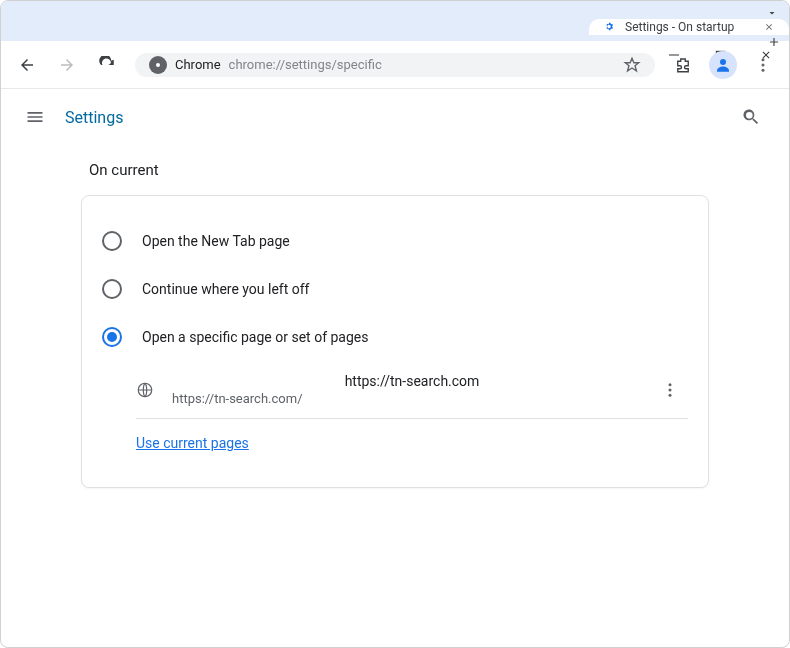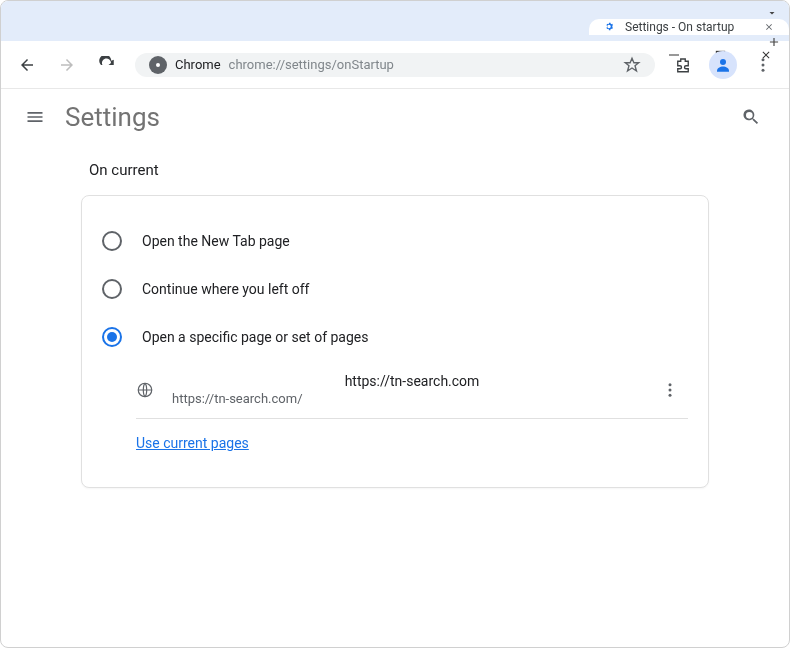--- a/index.html
+++ b/index.html
@@ -24,21 +24,21 @@
     .omni-icon { width: 18px; height: 18px; margin-right: 8px; background: #5f6368; border-radius: 50%; display: flex; align-items: center; justify-content: center; }
     .omni-icon svg { fill: #fff; }
     .omni-label { font-size: 13px; color: #202124; margin-right: 8px; }
     .omni-url { font-size: 13px; color: #80868b; }
     .omni-star { margin-left: auto; color: #5f6368; }
     .profile { width: 28px; height: 28px; border-radius: 50%; background: #d7e3fc; display:flex; align-items:center; justify-content:center; margin: 0 4px; }
 
     
     .settings-header { height: 56px; display: flex; align-items: center; padding: 0 20px; }
     .menu-icon { width: 28px; height: 28px; display:flex; align-items:center; justify-content:center; color:#5f6368; margin-right: 16px; }
-    .settings-title { font-size: 26px; color: #737373; }
+    .settings-title { font-size: 16px; color: #0369a1; }
     .search-icon-wrap { margin-left: auto; color:#5f6368; width:36px; height:36px; display:flex; align-items:center; justify-content:center; }
 
     
     .content { padding: 0 80px; }
     .section-title { font-size: 15px; color: #202124; margin: 16px 0 16px 8px; }
     .card { border: 1px solid #e0e0e0; border-radius: 8px; background:#fff; box-shadow: 0 1px 2px rgba(0,0,0,0.04); padding: 21px 0; }
 
     .radio-row { display: flex; align-items: center; padding: 14px 20px; cursor: pointer; }
     .radio { width: 20px; height: 20px; border-radius: 50%; border: 2px solid #5f6368; margin-right: 20px; display:flex; align-items:center; justify-content:center; }
     .radio.selected { border-color: #1a73e8; }
@@ -122,21 +122,21 @@
       </svg>
   </div>
   <div class="omnibox">
     <span class="omni-icon">
       <svg width="12" height="12" viewBox="0 0 24 24">
           <circle cx="12" cy="12" r="4" fill="#fff"></circle>
           <circle cx="12" cy="12" r="10" fill="none" stroke="#fff" stroke-width="0"></circle>
         </svg>
     </span>
     <span class="omni-label">Chrome</span>
-    <span class="omni-url">chrome://settings/onStartup</span>
+    <span class="omni-url">chrome://settings/specific</span>
     <span class="omni-star">
       <svg width="18" height="18" viewBox="0 0 24 24">
           <path fill="none" stroke="currentColor" stroke-width="1.8" d="M12 3l2.5 6H21l-5 4 2 7-6-4-6 4 2-7-5-4h6.5z"></path>
         </svg>
     </span>
   </div>
   <div class="tb-btn">
     <svg width="18" height="18" viewBox="0 0 24 24">
         <path fill="none" stroke="#3c4043" stroke-width="1.8" d="M9 4h6v3h4v6h-3a2 2 0 100 4h3v4H5v-4h3a2 2 0 100-4H5V7h4V4z"></path>
       </svg>

